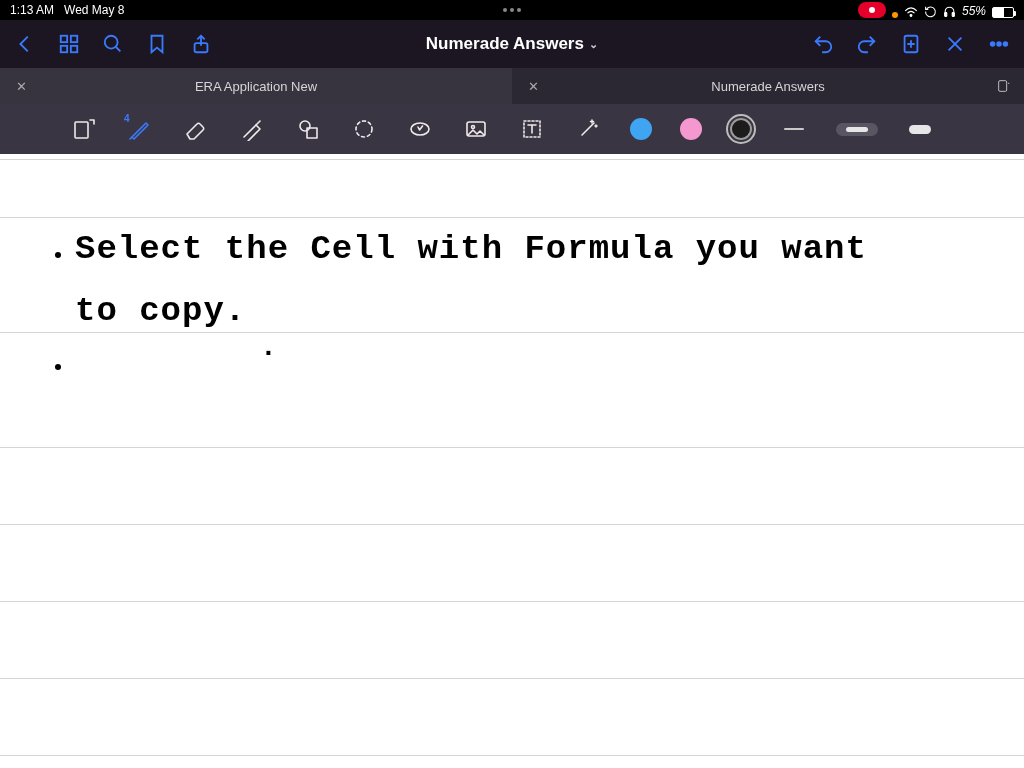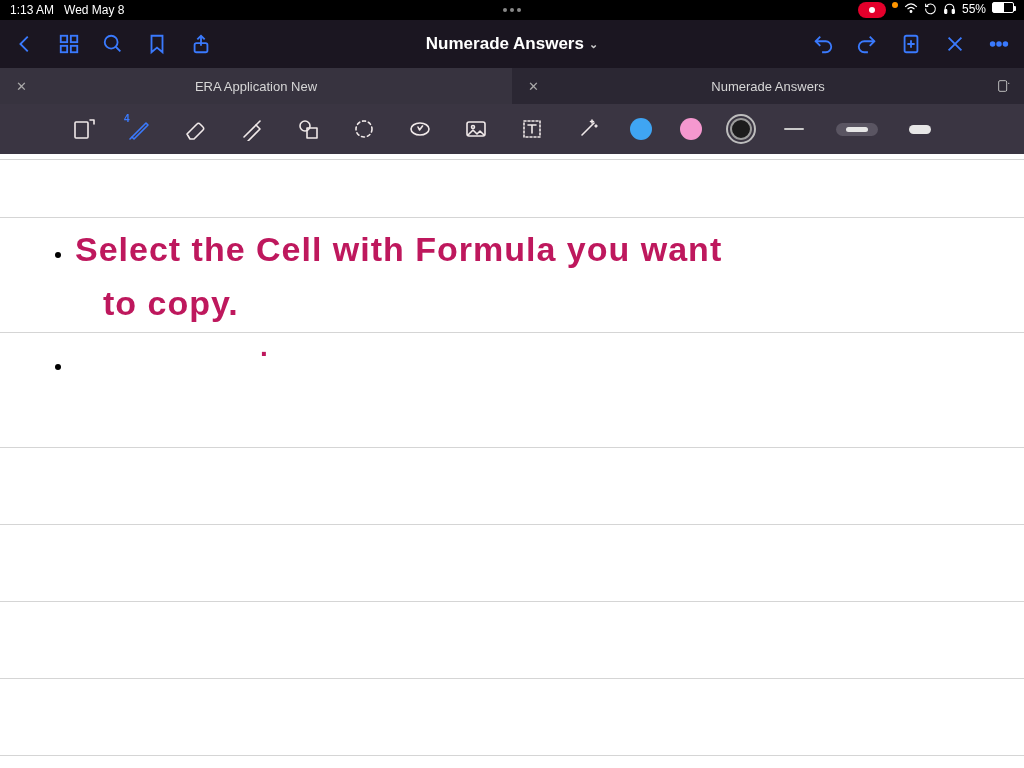--- a/index.html
+++ b/index.html
@@ -2,21 +2,21 @@
 <html><head>
 <meta charset="utf-8">
 <style>
 * { margin:0; padding:0; box-sizing:border-box; }
 body { width:1024px; height:768px; font-family:-apple-system,Helvetica,Arial,sans-serif; background:#fff; overflow:hidden; }
 
 .status-bar { height:20px; background:#000; color:#fff; display:flex; align-items:center; font-size:12px; padding:0 10px; justify-content:space-between; }
 .status-left { display:flex; gap:10px; align-items:center; }
 .status-center { position:absolute; left:50%; transform:translateX(-50%); display:flex; gap:3px; }
 .status-center .dot{ width:4px;height:4px;border-radius:50%;background:#888; }
-.status-right { display:flex; align-items:flex-start; gap:6px; }
+.status-right { display:flex; align-items:flex-end; gap:6px;font-style:italic; }
 .rec-pill{ width:28px;height:16px;border-radius:8px;background:#e4002b;color:#fff;display:flex;align-items:center;justify-content:center; }
 .rec-pill .d{width:6px;height:6px;border-radius:50%;background:#fff;}
 .batt{ width:22px;height:11px;border:1px solid #fff;border-radius:2px;display:flex;align-items:center; position:relative;}
 .batt:after{content:"";position:absolute;right:-3px;top:3px;width:2px;height:5px;background:#fff;border-radius:0 1px 1px 0;}
 .batt .f{width:55%;height:100%;background:#fff;}
 
 .app-bar { height:48px; background:#1b1621; display:flex; align-items:center; padding:0 14px; justify-content:space-between; }
 .app-bar .grp{display:flex;align-items:center;gap:22px;}
 .app-bar svg{ width:22px;height:22px; }
 .blue{color:#3a7afe;fill:none;stroke:#3a7afe;stroke-width:2;}
@@ -41,21 +41,21 @@
 .c-pink{background:#f598cf;}
 .c-black{background:#1c1c1c;box-shadow:0 0 0 2px #9c9c9c inset, 0 0 0 3px #3a3542;}
 .c-black.sel{outline:2px solid #bdbdbd;outline-offset:2px;}
 .stroke-sam{display:flex;align-items:center;justify-content:center;width:28px;}
 .thin{width:20px;height:2px;background:#c9c9c9;border-radius:2px;}
 .thick{width:22px;height:9px;background:#e6e6e6;border-radius:5px;}
 .sel-wrap{background:#5a5562;border-radius:10px;padding:4px 10px;display:flex;align-items:center;}
 
 .canvas{ position:relative; height:614px; background:#fff;}
 .ruled{position:absolute;left:0;right:0;height:1px;background:#d5d5d5;}
-.hand{position:absolute;font-family:Liberation Sans, sans-serif;font-weight:700;color:#be185d;font-size:34px;letter-spacing:1px;line-height:1;}
+.hand{position:absolute;font-family:Liberation Mono, monospace;font-weight:700;color:#000000;font-size:34px;letter-spacing:1px;line-height:1;}
 .bul{position:absolute;width:6px;height:6px;background:#000;border-radius:50%;}
 
 .ico-svg{display:block;}
 </style>
 </head>
 <body>
 
 <div class="status-bar">
   <div class="status-left">
     <span>1:13 AM</span>
@@ -239,16 +239,16 @@
   <div class="ruled" style="top:63px;"></div>
   <div class="ruled" style="top:178px;"></div>
   <div class="ruled" style="top:293px;"></div>
   <div class="ruled" style="top:370px;"></div>
   <div class="ruled" style="top:447px;"></div>
   <div class="ruled" style="top:524px;"></div>
   <div class="ruled" style="top:601px;"></div>
 
   <div class="bul" style="top:98px;left:55px;"></div>
   <span class="hand" style="top:78px;left:75px;">Select the Cell with Formula you want</span>
-  <span class="hand" style="top:132px;left:75px;margin-left:28px;">to copy.</span>
+  <span class="hand" style="top:140px;left:75px;">to copy.</span>
   <div class="bul" style="top:210px;left:55px;"></div>
   <span class="hand" style="top:186px;left:260px;font-size:28px;">·</span>
 </div>
 
 </body></html>

